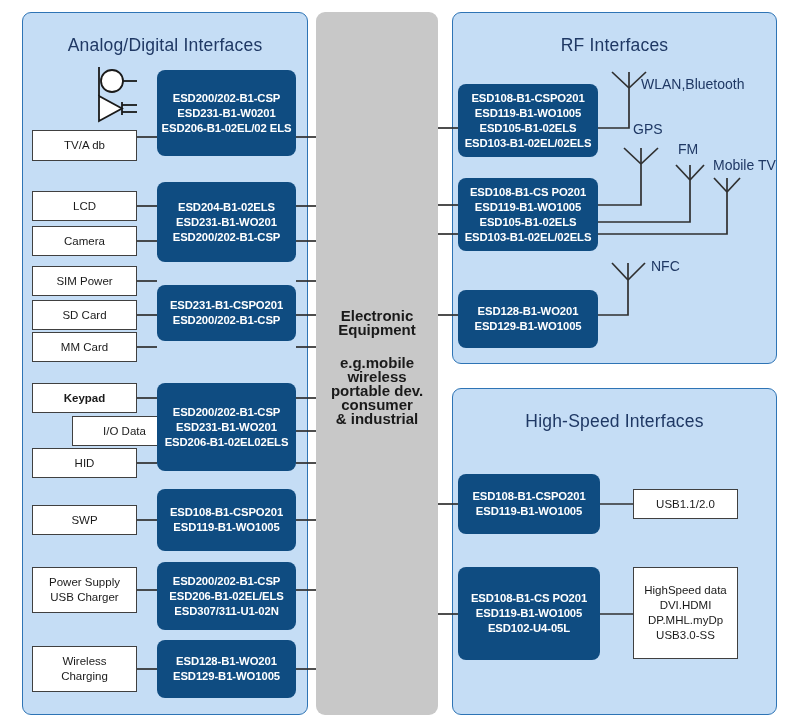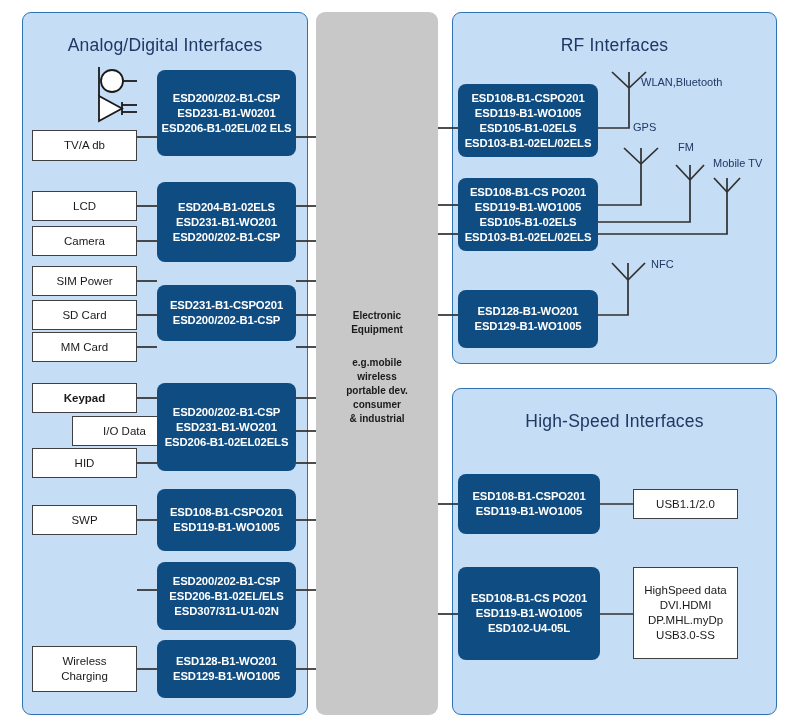--- a/index.html
+++ b/index.html
@@ -39,21 +39,21 @@
   .gray-col {
     position: absolute;
     background: #c8c8c8;
     border-radius: 9px;
     box-sizing: border-box;
   }
   .gray-text {
     position: absolute;
     width: 100%;
     text-align: center;
-    font-size: 10px;
+    font-size: 15px;
     font-weight: bold;
     color: #1a1a1a;
     line-height: 14px;
   }
   .blue-box {
     position: absolute;
     background: #0f4c81;
     border-radius: 8px;
     box-sizing: border-box;
     display: flex;
@@ -78,21 +78,21 @@
     align-items: center;
     justify-content: center;
     color: #1a1a1a;
     font-size: 11.5px;
     line-height: 15px;
     text-align: center;
   }
   .white-box span { display: block; white-space: nowrap; }
   .ant-label {
     position: absolute;
-    font-size: 11px;
+    font-size: 14px;
     color: #1f3864;
     white-space: nowrap;
   }
   svg.wires {
     position: absolute;
     left: 0; top: 0;
     width: 791px;
     height: 727px;
     pointer-events: none;
   }
@@ -241,20 +241,24 @@
     <span>I/O Data</span>
   </div>
   <div class="white-box" style="left:32px; top:448px; width:105px; height:30px;">
     <span>HID</span>
   </div>
 
   <div class="white-box" style="left:32px; top:505px; width:105px; height:30px;">
     <span>SWP</span>
   </div>
 
+  <div class="white-box" style="left:32px; top:567px; width:105px; height:46px;">
+    <span>Power Supply</span>
+    <span>USB Charger</span>
+  </div>
 
   <div class="white-box" style="left:32px; top:646px; width:105px; height:46px;">
     <span>Wireless</span>
     <span>Charging</span>
   </div>
 
   <div class="blue-box" style="left:157px; top:70px; width:139px; height:86px;">
     <span>ESD200/202-B1-CSP</span>
     <span>ESD231-B1-W0201</span>
     <span>ESD206-B1-02EL/02 ELS</span>

